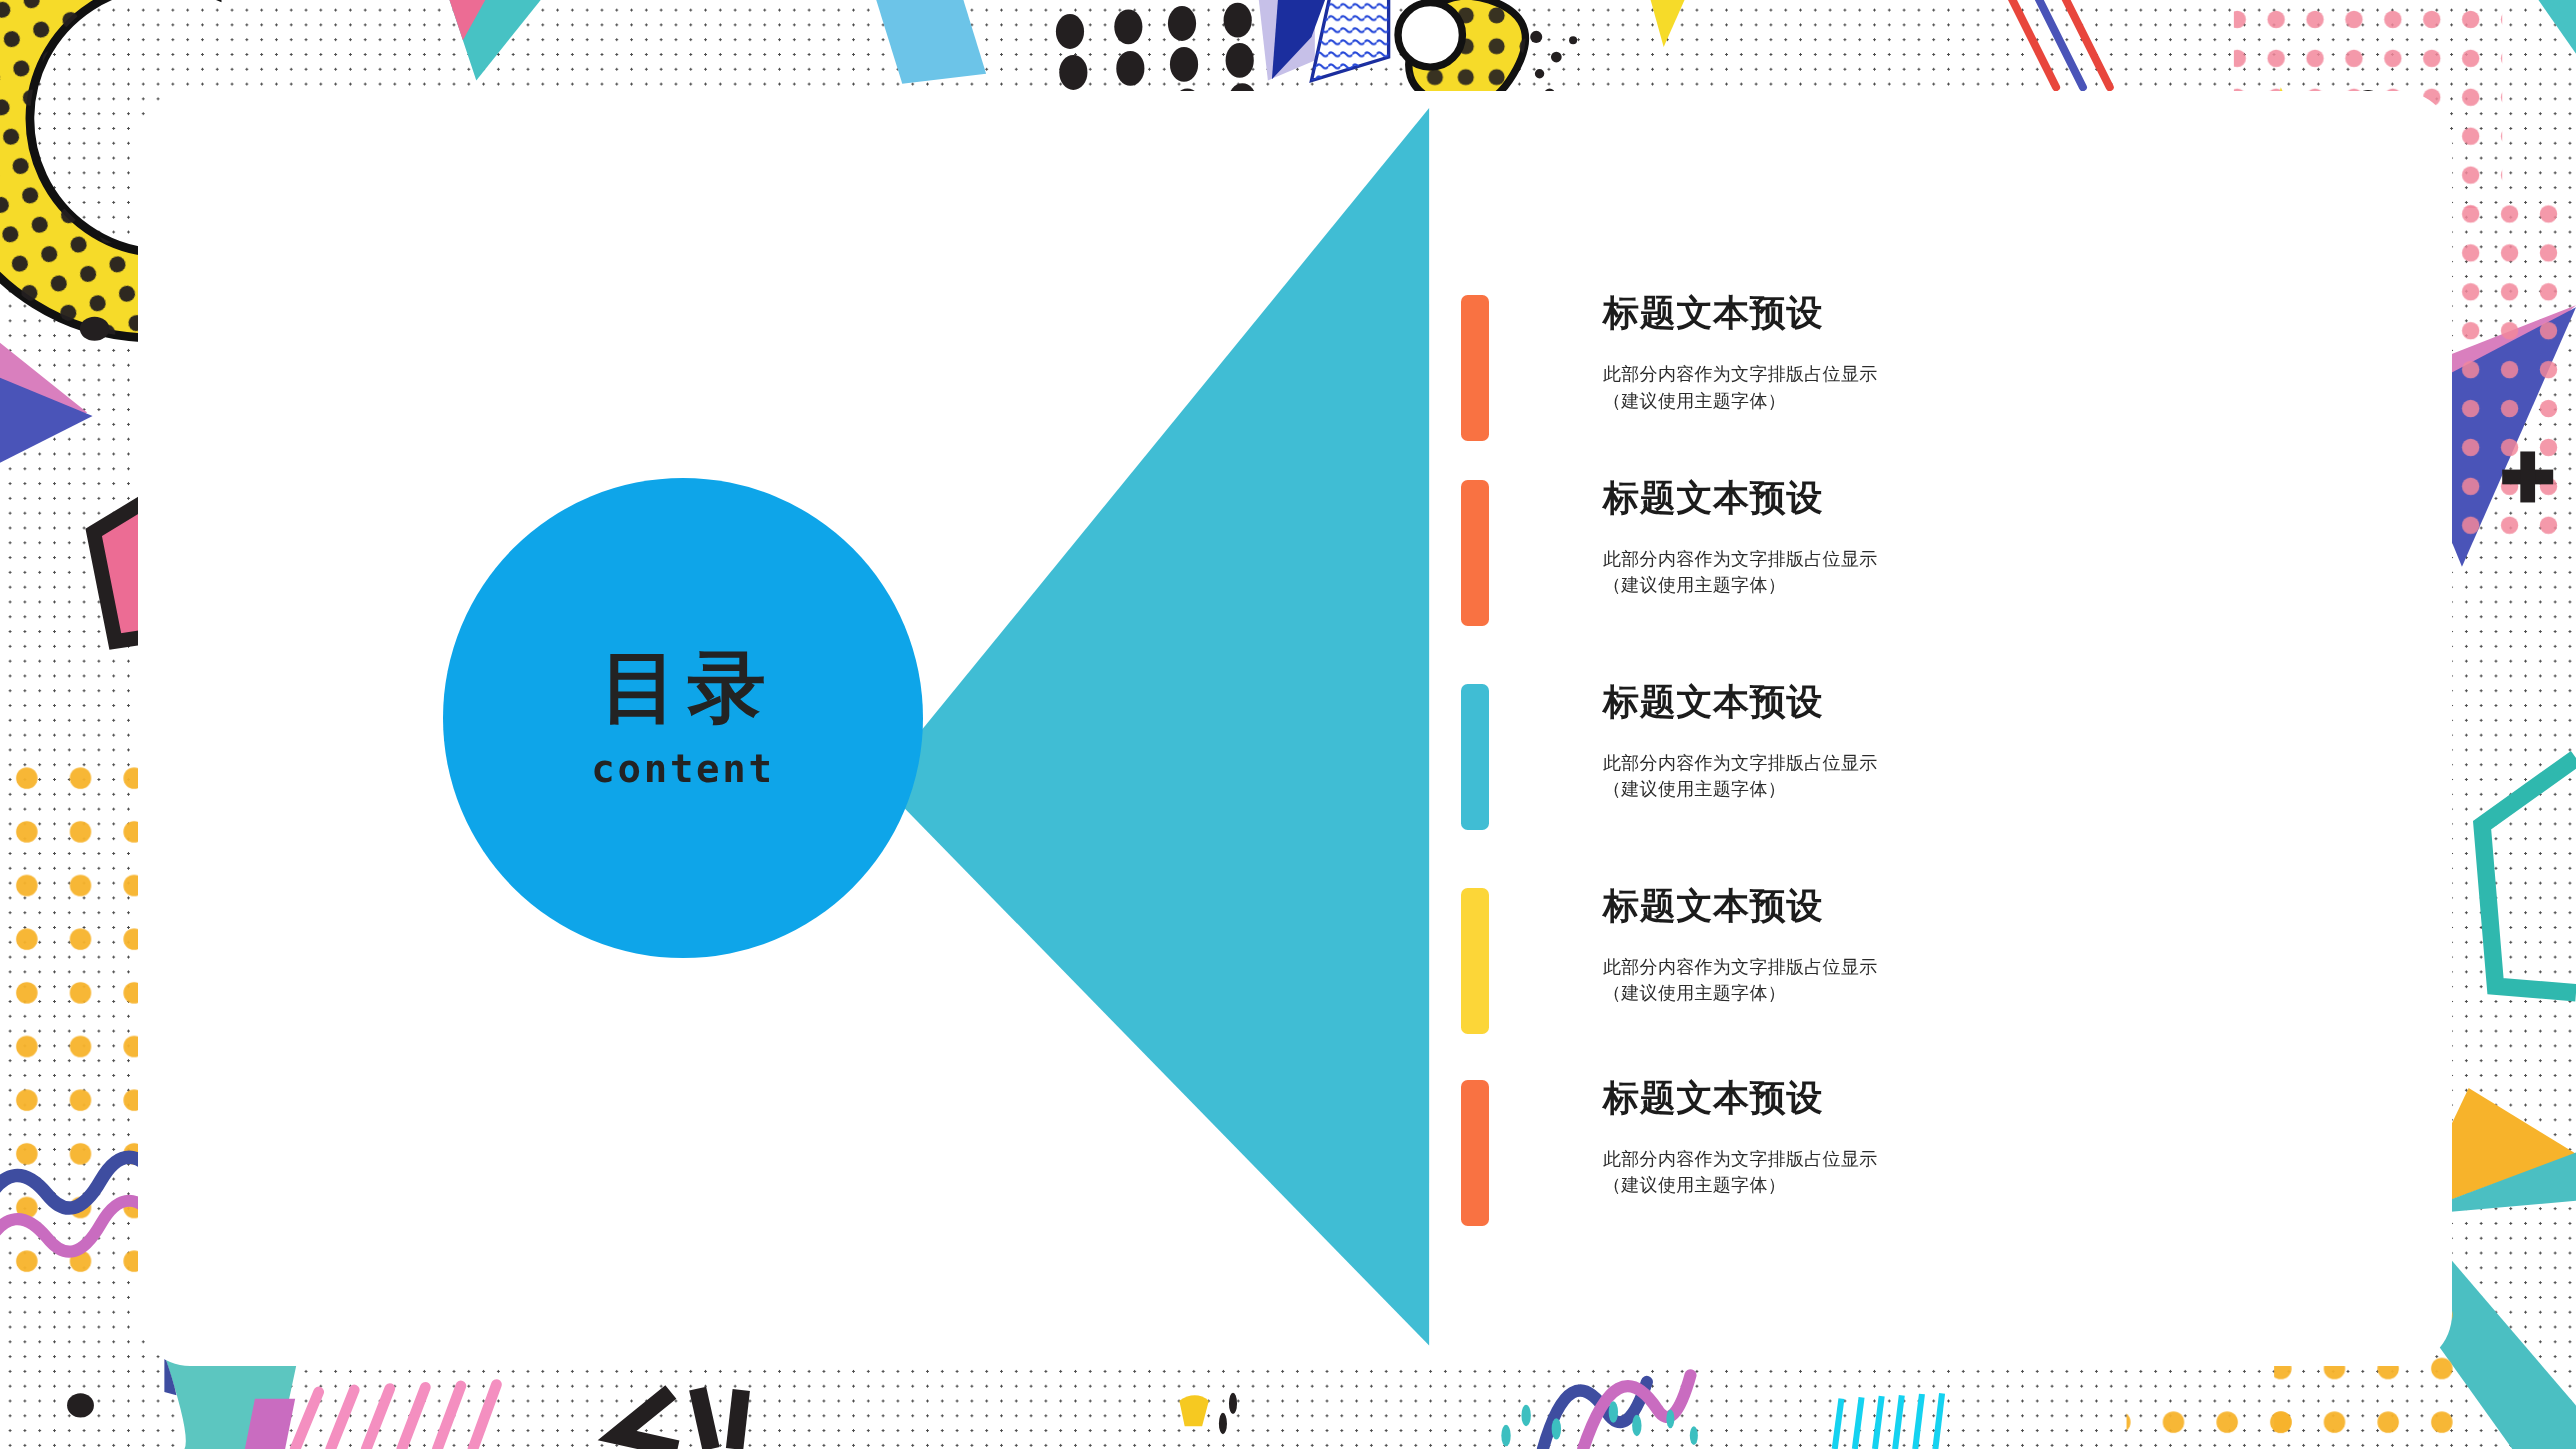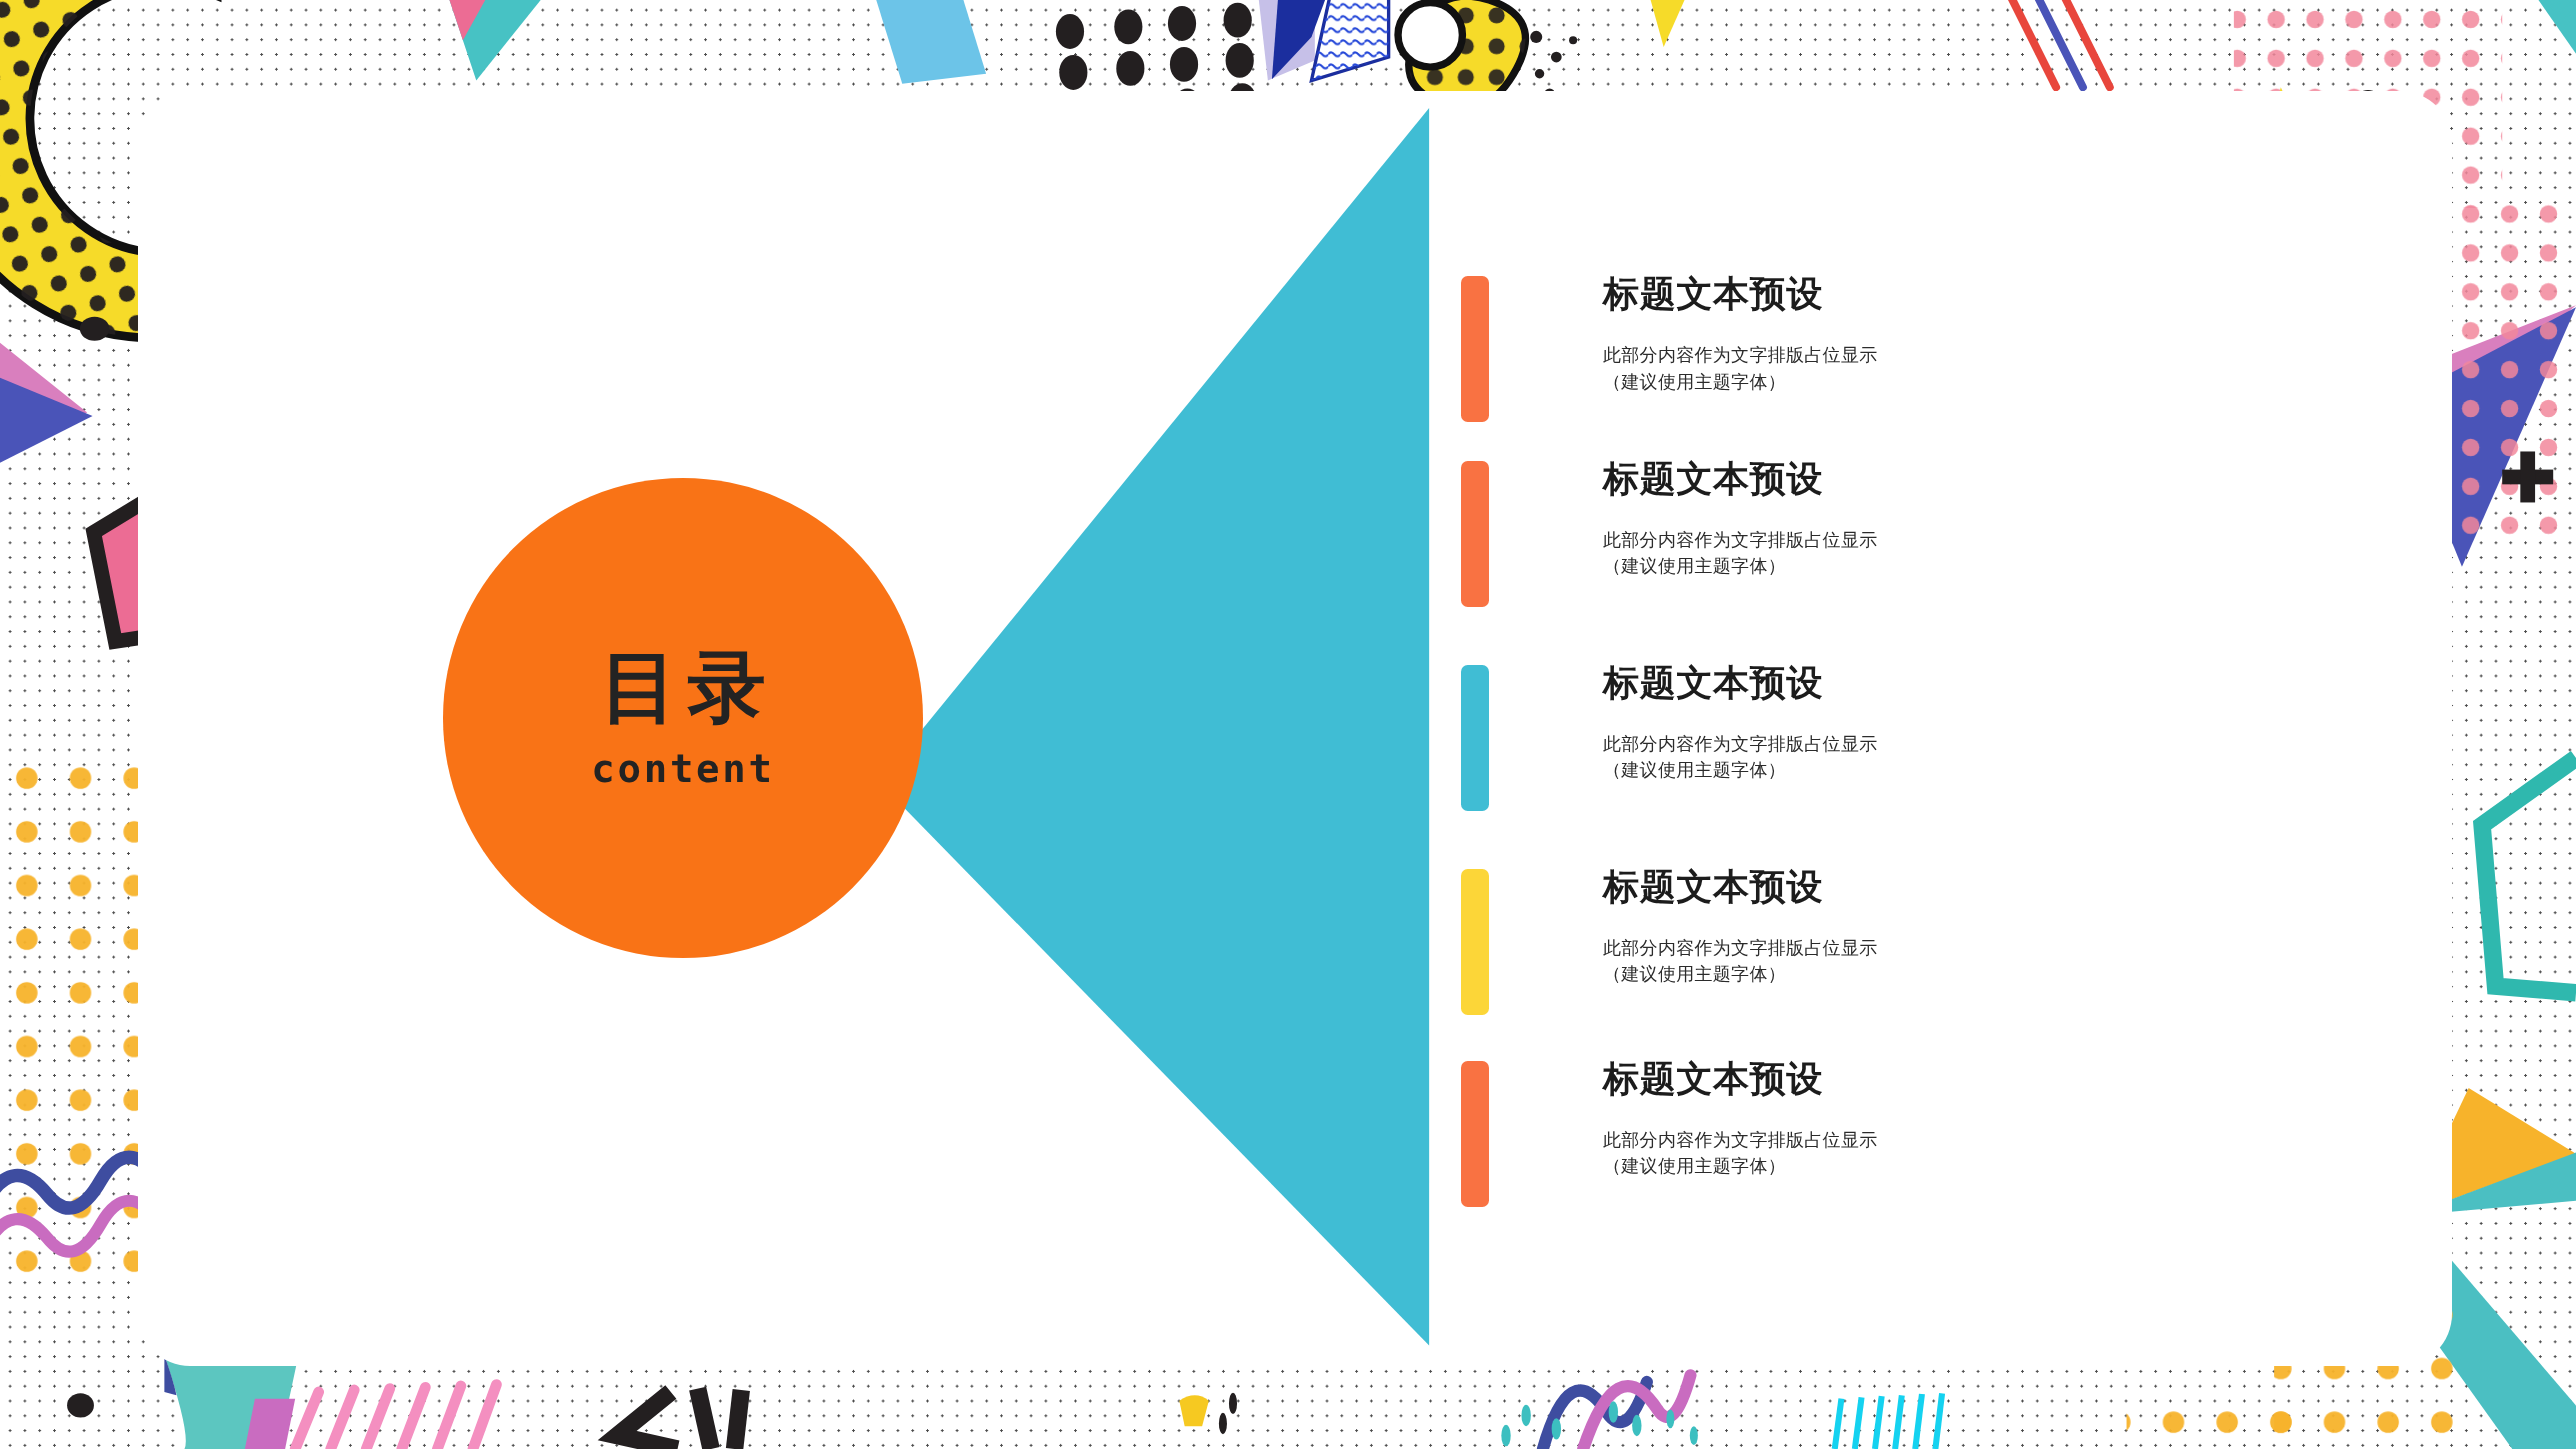--- a/index.html
+++ b/index.html
@@ -47,21 +47,21 @@
   #center-circle .en{
     font-size:39px;font-weight:700;color:#232323;
     letter-spacing:2.7px;line-height:1;margin-top:23px;
     font-family:"DejaVu Sans Mono","Liberation Mono",monospace;
   }
   
   #list{
     position:absolute;left:1461px;top:265px;width:872px;
     z-index:4;
   }
-  .row{position:absolute;left:0;width:872px;display:flex;}
+  .row{position:absolute;left:0;width:872px;display:flex;margin-top:19px;}
   .bar{
     width:28px;border-radius:6.7px;flex:0 0 28px;
   }
   .rowtext{margin-left:114px;}
   .rowtitle{
     font-size:36px;font-weight:700;color:#1c1c1c;
     line-height:1;letter-spacing:0.7px;white-space:nowrap;
     font-family:"DejaVu Sans","Liberation Sans",sans-serif;
   }
   .rowbody{
@@ -265,21 +265,21 @@
 
   <rect x="3430" y="1545" width="180" height="130" fill="url(#pinkdots)" opacity="0.8"></rect>
 </svg>
 
 <div id="card"></div>
 
 <svg id="funnel" viewBox="0 0 3450 1900" xmlns="http://www.w3.org/2000/svg">
   <polygon points="1105,1030 1925,25 1925,1870" fill="#40BDD4"></polygon>
 </svg>
 
-<div id="center-circle" style="background: #f97316;">
+<div id="center-circle" style="background: #0ea5e9;">
   <div class="cn">目录</div>
   <div class="en">content</div>
 </div>
 
 <div id="list">
 
   <div class="row" style="top:11.4px;">
     <div class="bar" style="height: 146px; background: rgb(249, 114, 66);"></div>
     <div class="rowtext">
       <div class="rowtitle">标题文本预设</div>

